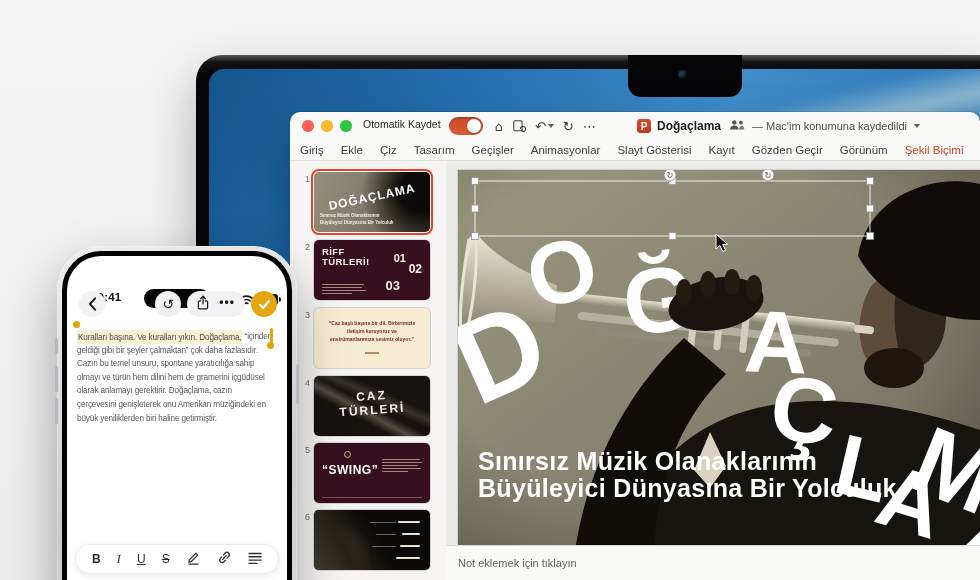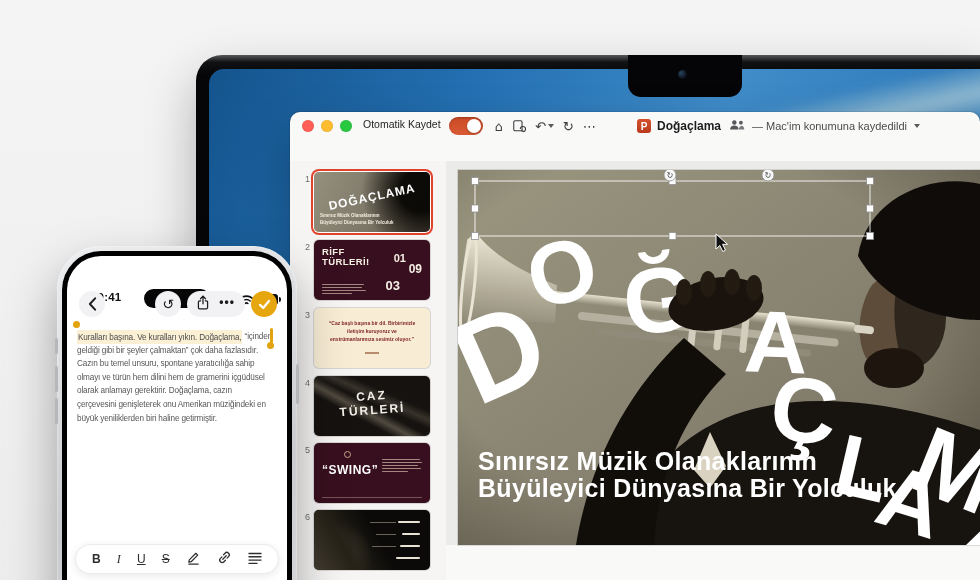--- a/index.html
+++ b/index.html
@@ -231,41 +231,54 @@
             <path d="M1.2 11.5c0-2.6 2.1-4.3 4.8-4.3s4.8 1.7 4.8 4.3z"></path>
           <circle cx="13.4" cy="3.9" r="2.1"></circle>
             <path d="M11 11.5c.2-2.3 1.3-3.6 2.6-4 1.9-.2 3.6 1.5 3.6 4z" opacity=".8"></path>
         </svg>
       </span>
       <span class="saved-status">— Mac'im konumuna kaydedildi</span>
       <span class="chev-dn"></span>
     </span>
   </div>
 
+  <div class="abs tabs">
+    <span class="tab">Giriş</span>
+    <span class="tab">Ekle</span>
+    <span class="tab">Çiz</span>
+    <span class="tab">Tasarım</span>
+    <span class="tab">Geçişler</span>
+    <span class="tab">Animasyonlar</span>
+    <span class="tab">Slayt Gösterisi</span>
+    <span class="tab">Kayıt</span>
+    <span class="tab">Gözden Geçir</span>
+    <span class="tab">Görünüm</span>
+    <span class="tab active">Şekil Biçimi</span>
+  </div>
 
   <div class="abs panel">
 
     <div class="thumb-row" style="top:11px; height:60px;">
       <span class="t-num">1</span>
       <div class="thumb sel th1">
         <div class="dark"></div>
         <div class="letters">DOĞAÇLAMA</div>
         <div class="msub">
           <div>Sınırsız Müzik Olanaklarının</div>
             <div>Büyüleyici Dünyasına Bir Yolculuk</div>
         </div>
       </div>
     </div>
 
     <div class="thumb-row" style="top:79px; height:60px;">
       <span class="t-num">2</span>
       <div class="thumb th2">
         <div class="ttl" style="width:52px;">RİFF TÜRLERİ!</div>
         <div class="n1">01</div>
-        <div class="n2">09</div>
+        <div class="n2">02</div>
         <div class="n3">03</div>
         <div class="bars">
           <div class="bar" style="width:42px;"></div>
             <div class="bar" style="width:40px;"></div>
           <div class="bar" style="width:44px;"></div>
             <div class="bar" style="width:30px;"></div>
         </div>
       </div>
     </div>
 
@@ -414,20 +427,23 @@
             <circle cx="310" cy="5" r="6" fill="#f7f7f7" stroke="#8f8f8f" stroke-width=".8"></circle>
             <text x="310" y="8" font-size="8.5" text-anchor="middle" fill="#555" font-family="DejaVu Sans">↻</text>
           </g>
         </g>
 
         <path transform="translate(258 64)" d="M0 0 L0 15 L3.8 11.5 L6.8 17.5 L9.5 16.2 L6.6 10.3 L11.5 10.3 Z" fill="#111" stroke="#fff" stroke-width="1"></path>
       </svg>
     </div>
   </div>
 
+  <div class="abs notes">
+    <span class="notes-text">Not eklemek için tıklayın</span>
+  </div>
 </div>
 
 <div class="abs phone">
   <div class="abs side-btn" style="left:-2px; top:92px;  width:3px; height:16px;"></div>
   <div class="abs side-btn" style="left:-2px; top:120px; width:3px; height:26px;"></div>
   <div class="abs side-btn" style="left:-2px; top:152px; width:3px; height:26px;"></div>
   <div class="abs side-btn" style="right:-2px; top:118px; width:3px; height:40px;"></div>
 
   <div class="abs phone-bezel"></div>
   <div class="abs phone-screen">

